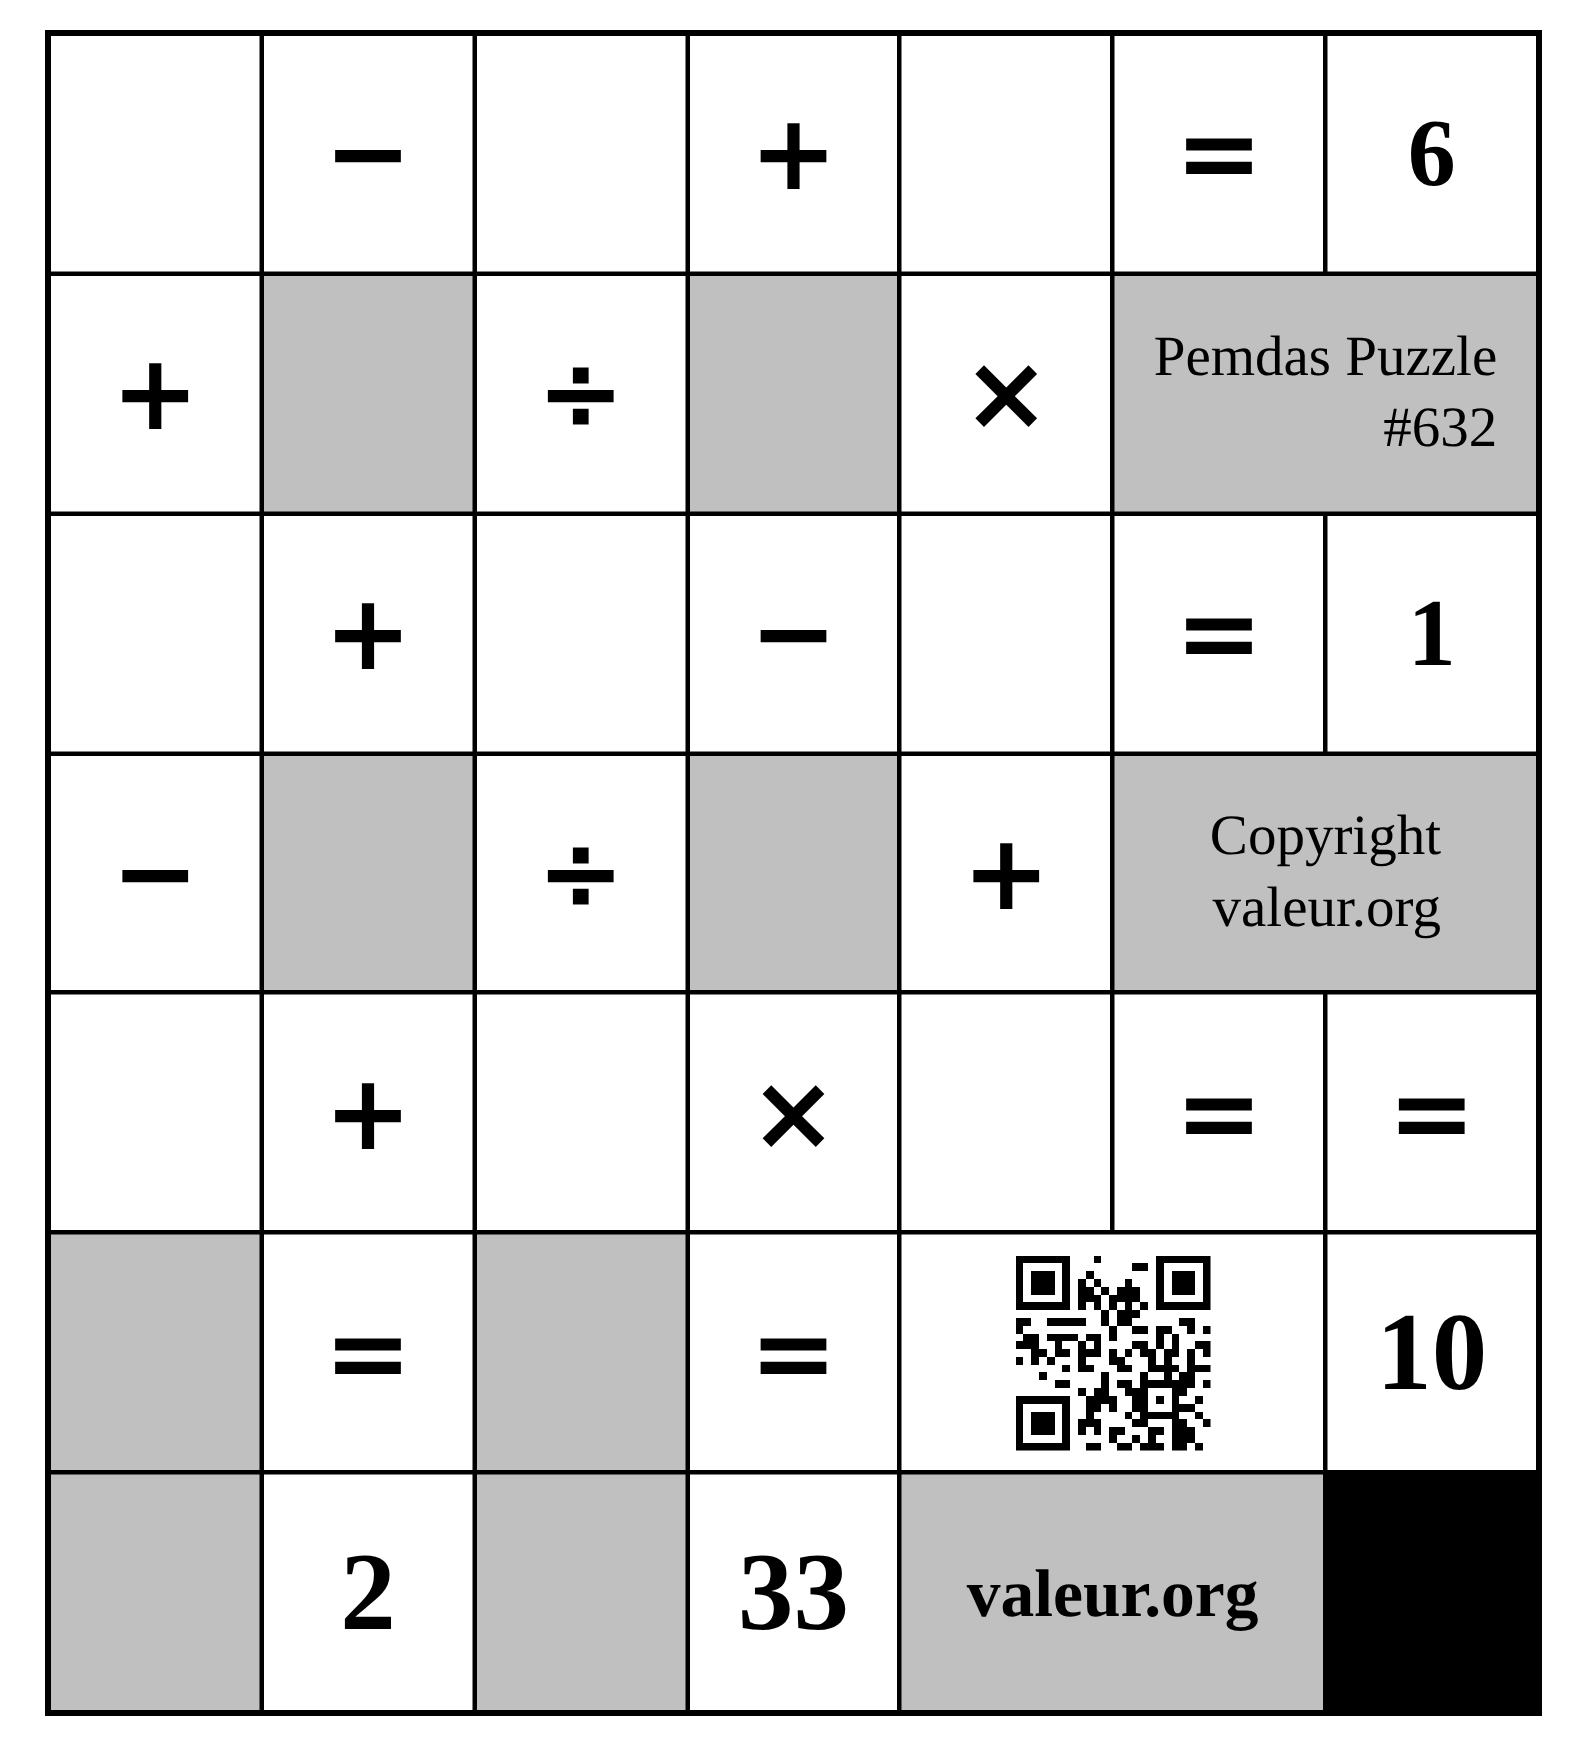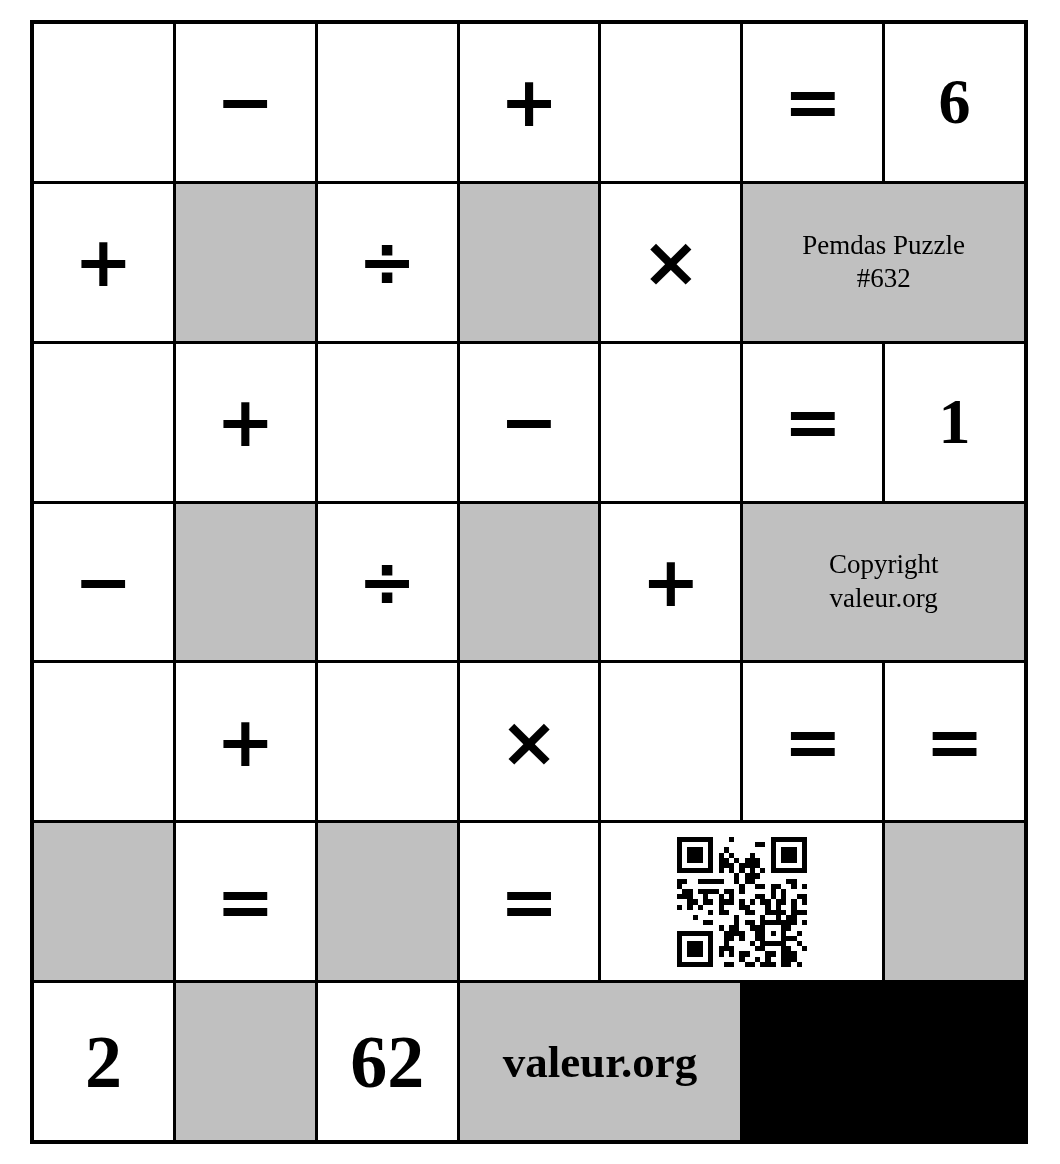--- a/index.html
+++ b/index.html
@@ -47,23 +47,23 @@
   .num {
     font-family: "Liberation Serif", serif;
     font-weight: bold;
     color: #000000;
     line-height: 1;
   }
   .num-sm { font-size: 64px; }
   .num-lg { font-size: 74px; }
   .info {
     font-family: "Liberation Serif", serif;
-    font-size: 27px;
+    font-size: 38px;
     color: #000000;
-    text-align: center;
+    text-align: right;
     line-height: 1.25;
     white-space: pre-line;
   }
   .brand {
     font-family: "Liberation Serif", serif;
     font-weight: bold;
     font-size: 45px;
     color: #000000;
   }
   .qr-box svg { display: block; }
@@ -402,19 +402,20 @@
           <rect x="13" y="24" width="1" height="1" fill="#000000"></rect>
           <rect x="14" y="24" width="1" height="1" fill="#000000"></rect>
           <rect x="16" y="24" width="1" height="1" fill="#000000"></rect>
           <rect x="17" y="24" width="1" height="1" fill="#000000"></rect>
           <rect x="18" y="24" width="1" height="1" fill="#000000"></rect>
           <rect x="20" y="24" width="1" height="1" fill="#000000"></rect>
           <rect x="21" y="24" width="1" height="1" fill="#000000"></rect>
           <rect x="23" y="24" width="1" height="1" fill="#000000"></rect>
         </svg>
       </div>
+      <div class="cell num num-lg">10</div>
       <div class="cell gray"></div>
       <div class="cell num num-lg">2</div>
       <div class="cell gray"></div>
-      <div class="cell num num-lg">62</div>
+      <div class="cell num num-lg">33</div>
       <div class="cell span2 gray brand">valeur.org</div>
     </div>
 </div>
 
 </body></html>

